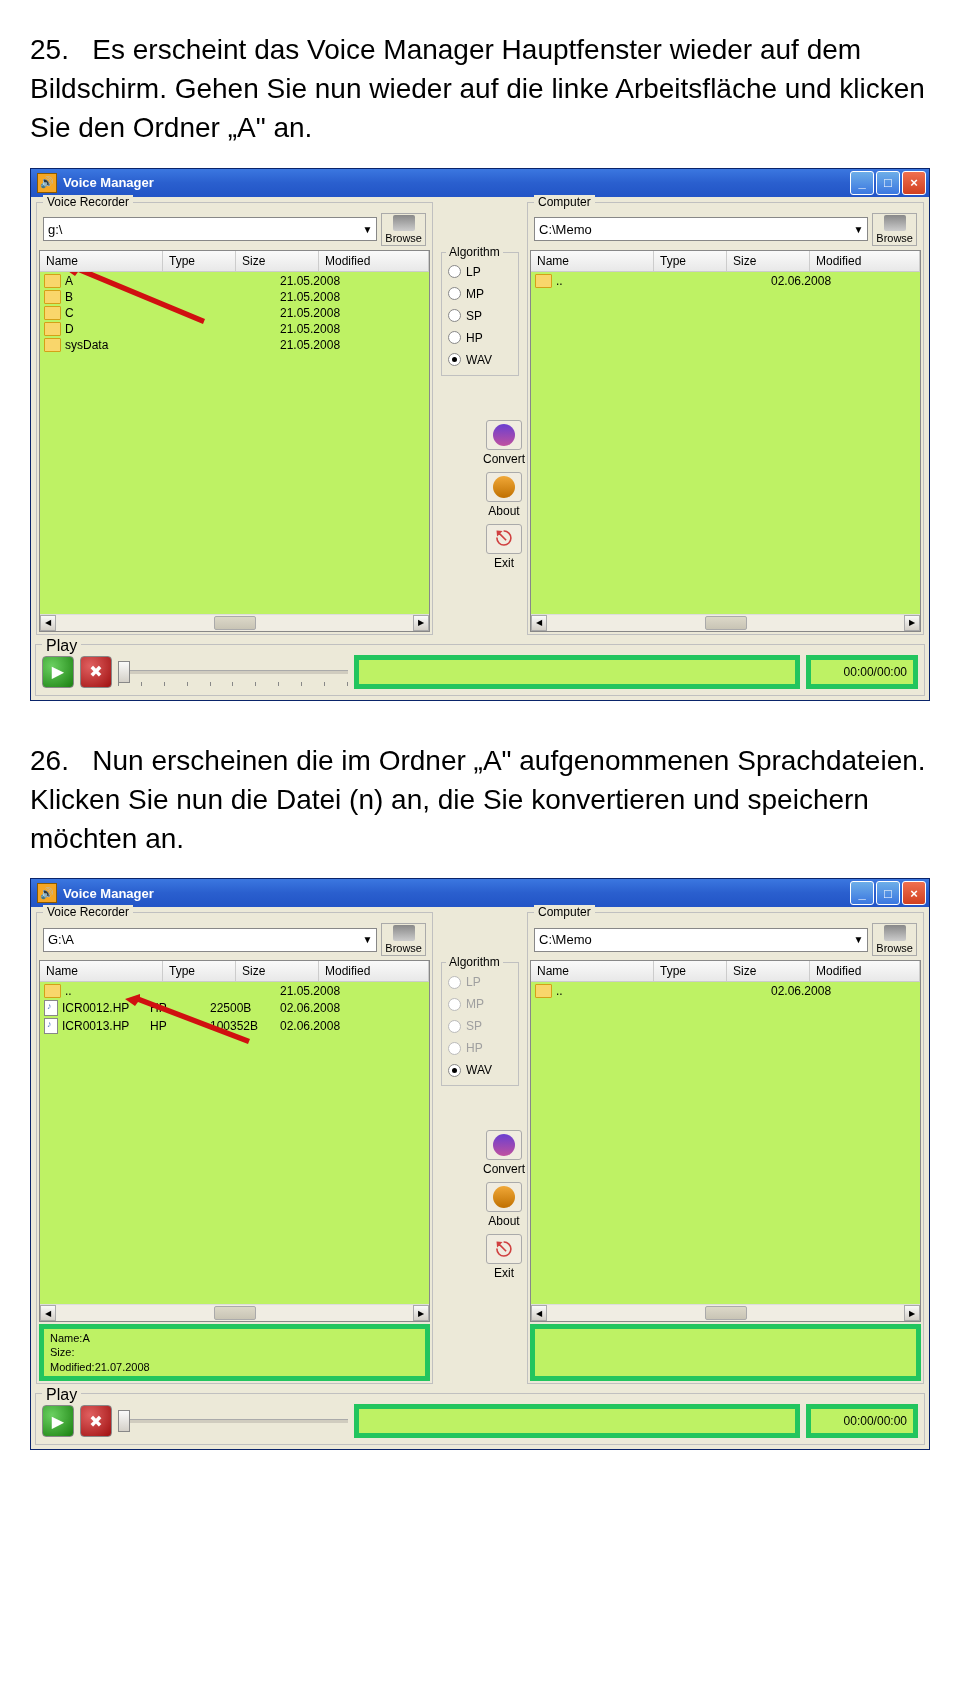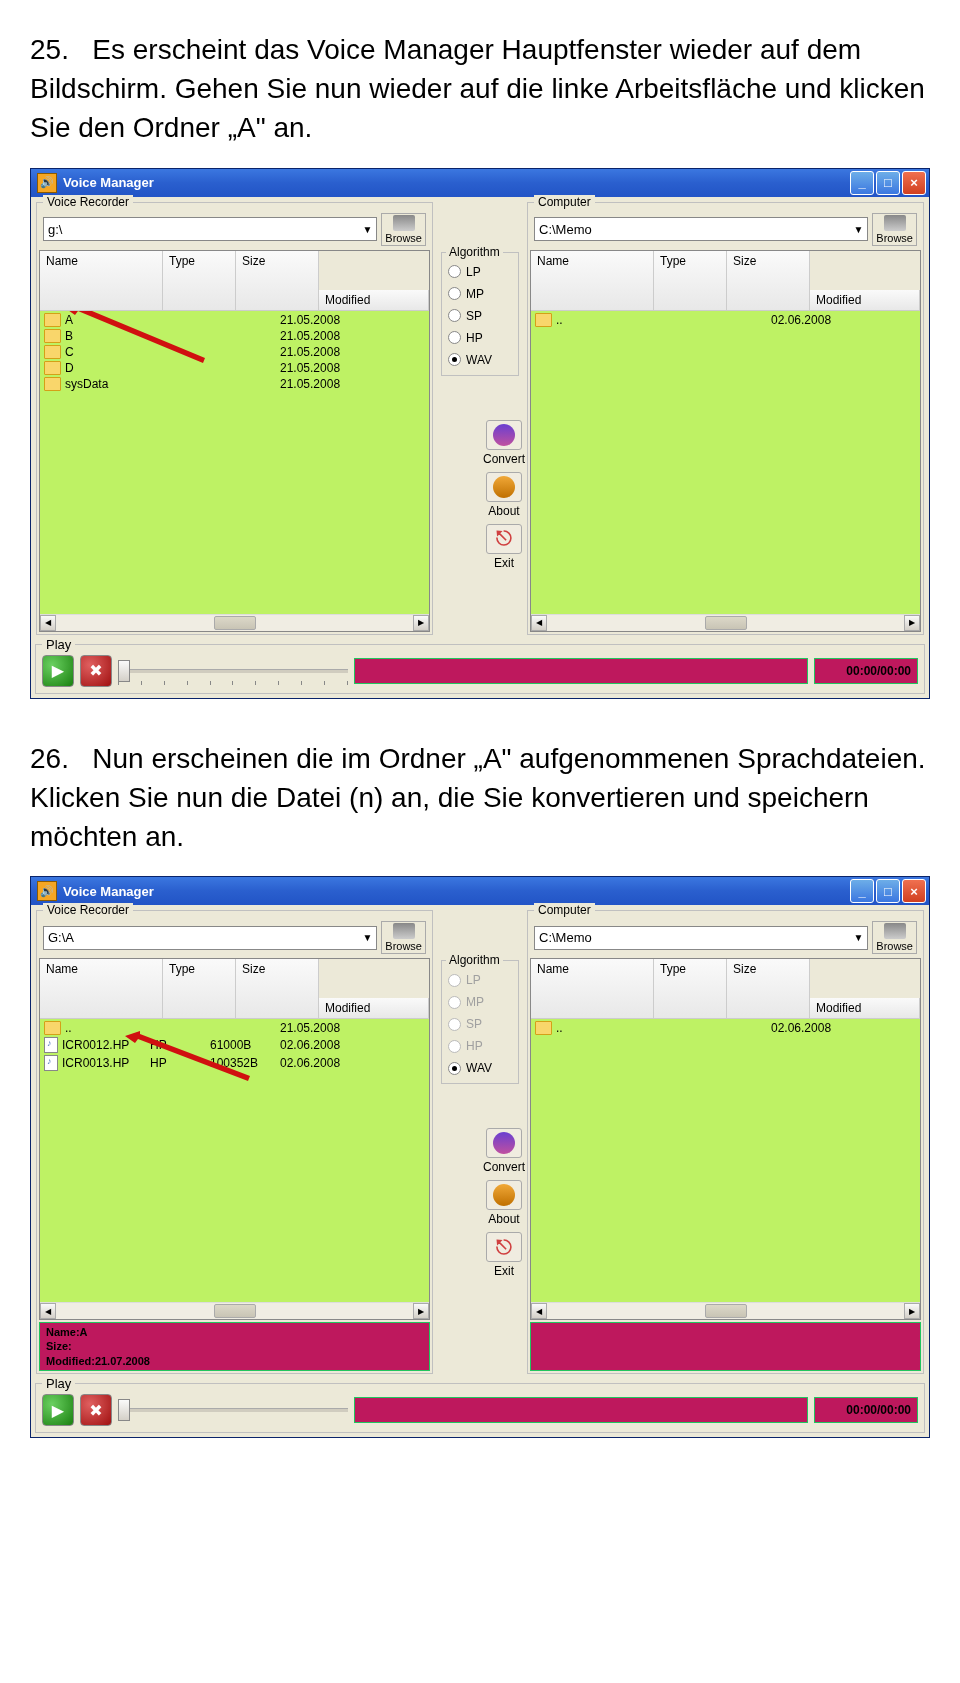--- a/index.html
+++ b/index.html
@@ -144,21 +144,21 @@
     font-size: 12px;
   }
   .file-header > div {
     padding: 3px 6px;
     border-right: 1px solid #ccc;
     background: linear-gradient(#fafafa, #e8e8e8);
   }
   .col-name { width: 110px; }
   .col-type { width: 60px; }
   .col-size { width: 70px; }
-  .col-modified { flex: 1; margin-top: 39px; }
+  .col-modified { flex: 1; }
   .file-body {
     flex: 1;
     overflow: hidden;
     padding: 1px 0;
     position: relative;
   }
   .file-row {
     display: flex;
     align-items: center;
     padding: 1px 4px;
@@ -313,21 +313,21 @@
     display: flex;
     align-items: center;
     gap: 6px;
   }
   .play-label {
     position: absolute;
     top: -8px;
     left: 6px;
     background: #ece9d8;
     padding: 0 4px;
-    font-size: 13px;
+    font-size: 16px;
   }
   .play-btn, .stop-btn {
     width: 30px;
     height: 30px;
     border-radius: 4px;
     border: 1px solid #888;
     display: flex;
     align-items: center;
     justify-content: center;
     font-size: 16px;
@@ -364,28 +364,27 @@
     display: flex;
     justify-content: space-between;
   }
   .tick {
     width: 1px;
     height: 4px;
     background: #888;
   }
   .display-field {
     height: 24px;
-    border: 1px solid #22c55e;
-    background: #be185d;
+    border: 5px solid #22c55e;
+    background: #bef264;
     padding: 0 6px;
     display: flex;
     align-items: center;
     justify-content: flex-end;
     font-size: 12px;
-    font-weight: bold;
   }
   .time-display {
     width: 90px;
   }
   .info-display {
     flex: 1;
     min-width: 280px;
     flex-direction: column;
     align-items: flex-start;
     justify-content: center;
@@ -662,21 +661,21 @@
             <div class="row-type"></div>
             <div class="row-size"></div>
             <div class="row-modified">21.05.2008</div>
           </div>
           <div class="file-row">
             <div class="row-name">
                 <span class="file-icon-small"></span>
                 <span>ICR0012.HP</span>
               </div>
             <div class="row-type">HP</div>
-            <div class="row-size">61000B</div>
+            <div class="row-size">22500B</div>
             <div class="row-modified">02.06.2008</div>
           </div>
           <div class="file-row">
             <div class="row-name">
                 <span class="file-icon-small"></span>
                 <span>ICR0013.HP</span>
               </div>
             <div class="row-type">HP</div>
             <div class="row-size">100352B</div>
             <div class="row-modified">02.06.2008</div>

